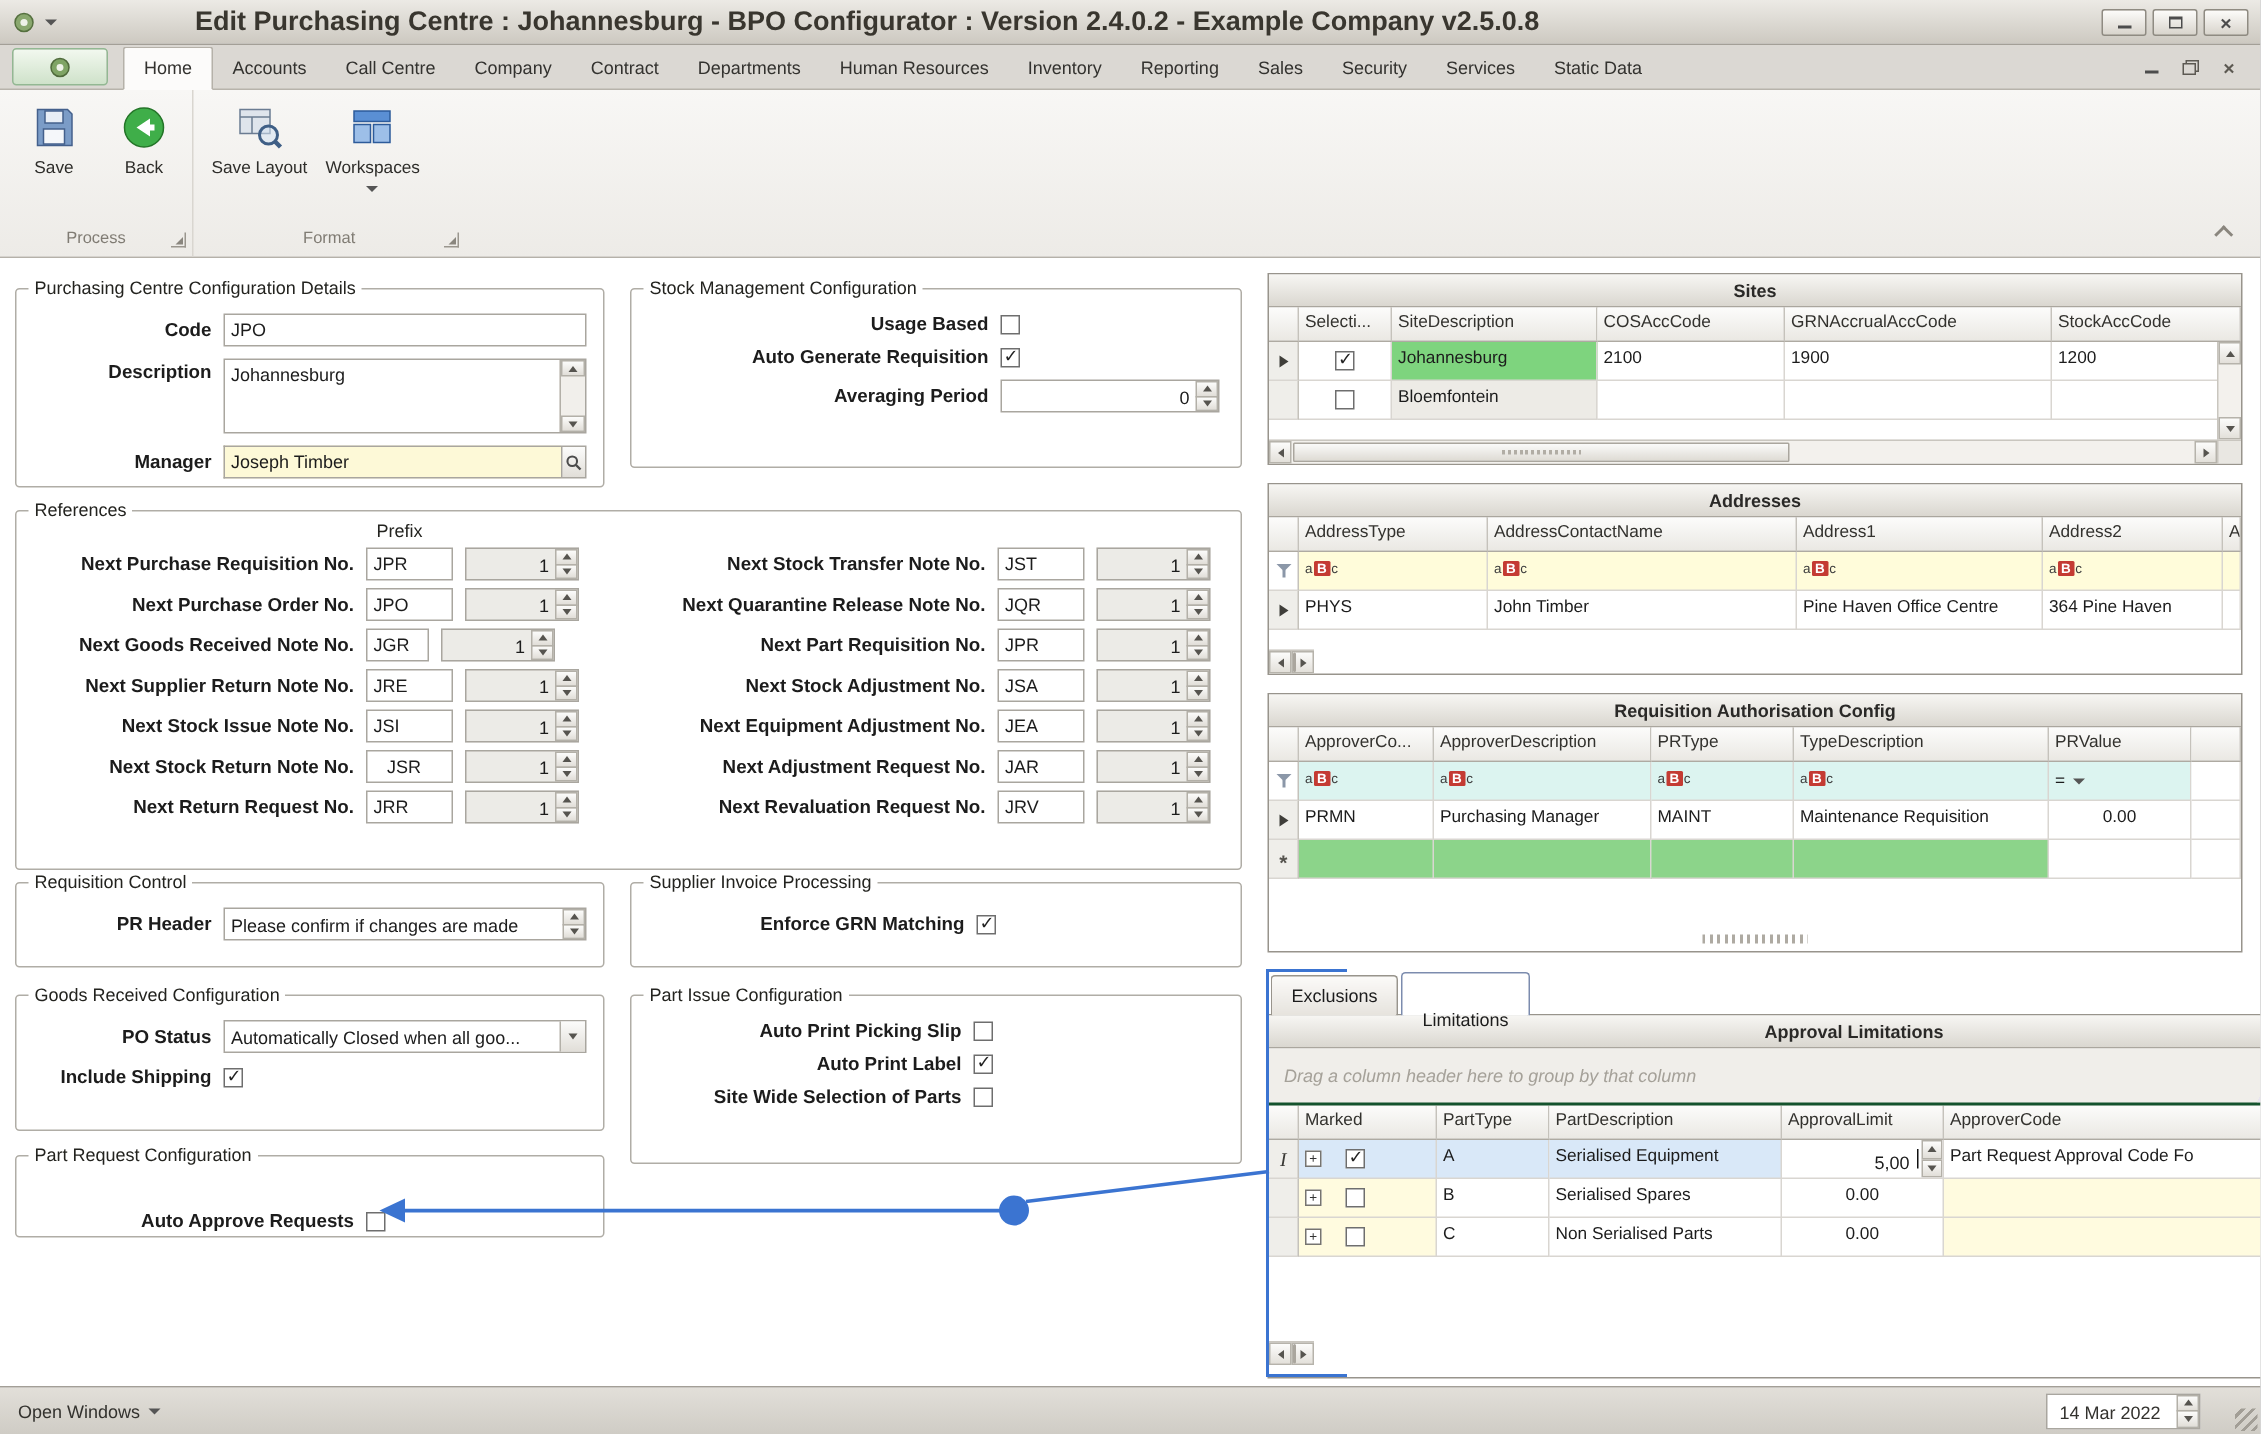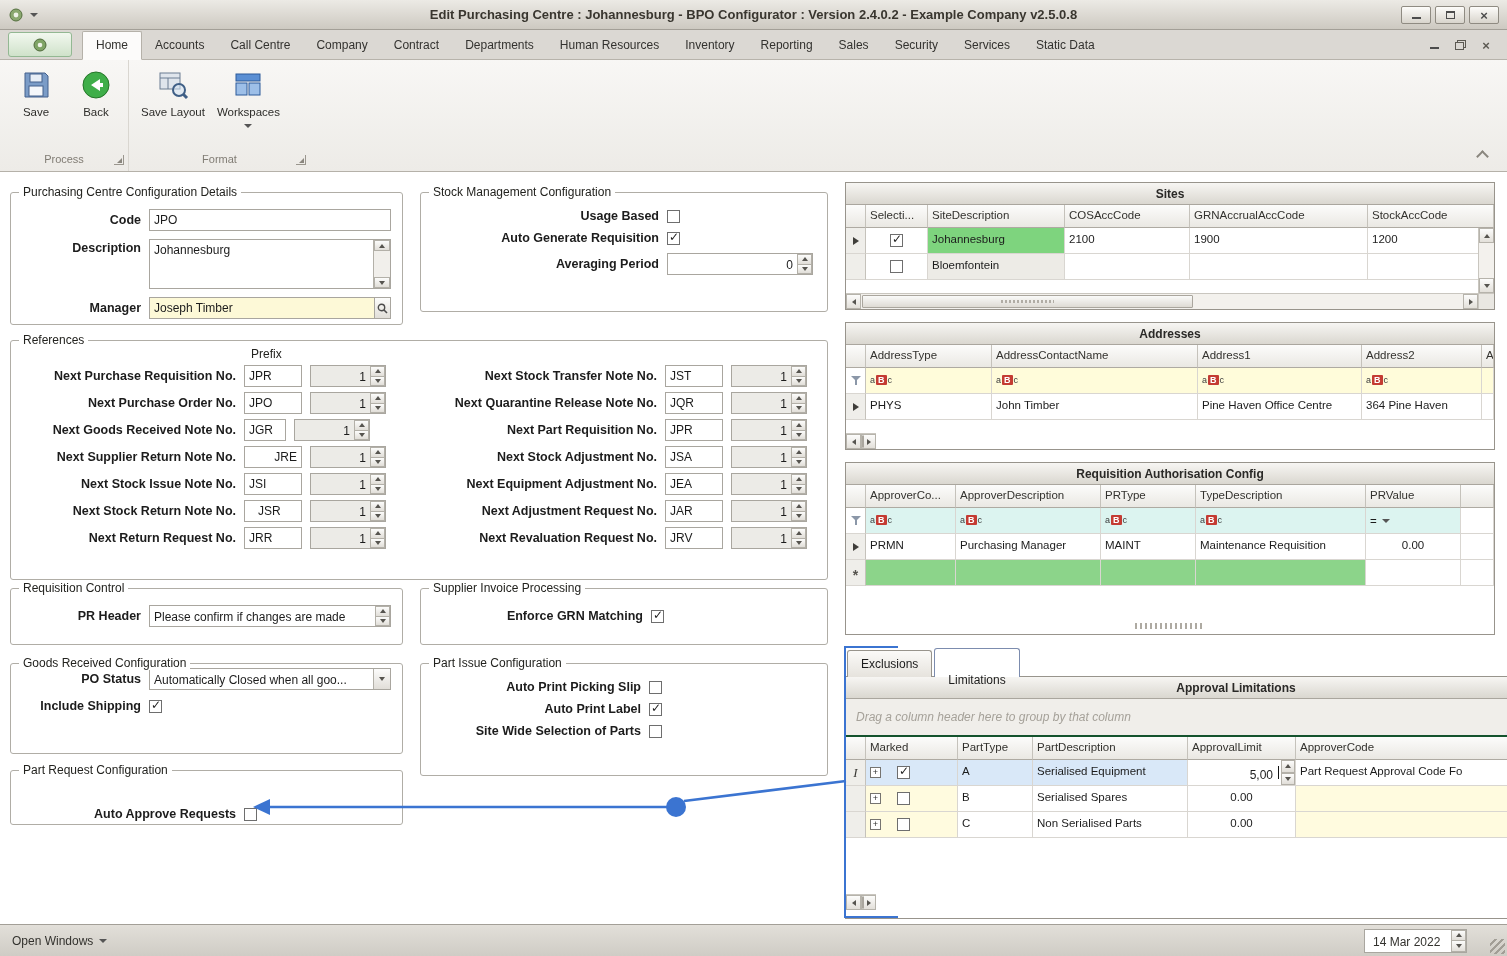--- a/index.html
+++ b/index.html
@@ -1,21 +1,21 @@
 <!DOCTYPE html>
 <html><head>
 <meta charset="utf-8">
 <style>
 *{box-sizing:border-box;margin:0;padding:0}
 body{background:#8f8f8f;font-family:"Liberation Sans","DejaVu Sans",sans-serif}
 #app{position:relative;width:1507px;height:956px;background:#fff;font-size:12px;color:#1c1c1c;overflow:hidden;user-select:none}
 
 
 #titlebar{position:absolute;left:0;top:0;right:0;height:30px;background:linear-gradient(#eceae5,#cdc9c1);border-bottom:1px solid #a39f97;display:flex;align-items:center;padding:0 8px}
-#title{position:absolute;left:130px;right:130px;text-align:center;font-weight:700;font-size:13px;color:#39362f;white-space:nowrap;overflow:hidden}
+#title{position:absolute;left:130px;right:130px;font-weight:700;font-size:18px;color:#39362f;white-space:nowrap;overflow:hidden}
 .qat{display:flex;align-items:center;gap:6px;z-index:2}
 .caret-dn{width:0;height:0;border-left:4px solid transparent;border-right:4px solid transparent;border-top:4px solid #555}
 .winbtns{position:absolute;right:8px;top:6px;display:flex;gap:4px;z-index:2}
 .wbtn{width:30px;height:18px;border:1px solid #8f8b82;border-radius:2px;background:linear-gradient(#fdfcfa,#d8d4cc);display:flex;align-items:center;justify-content:center}
 .ic-min{width:9px;height:7px;border-bottom:2px solid #4c4c4c}
 .ic-max{width:9px;height:8px;border:1px solid #4c4c4c;border-top:2px solid #4c4c4c}
 .ic-close{font-size:13px;font-weight:700;color:#4c4c4c;line-height:1}
 .ic-close::before{content:"×"}
 
 
@@ -351,21 +351,21 @@
                   <span class="tri-up"></span>
                 </i>
                 <i>
                   <span class="tri-dn2"></span>
                 </i>
               </span>
             </span>
           </div>
         <div class="rrow">
             <label class="flabel" style="width:225px">Next Supplier Return Note No.</label>
-            <input class="txt" style="width: 58px; text-align: right;" readonly="" value="JRE">
+            <input class="txt" style="width: 58px;" readonly="" value="JRE">
             <span class="numspin" style="width:76px;margin-left:8px">
               <span class="nv">1</span>
               <span class="spin">
                 <i>
                   <span class="tri-up"></span>
                 </i>
                 <i>
                   <span class="tri-dn2"></span>
                 </i>
               </span>
@@ -548,21 +548,21 @@
     <div class="gb" style="left:420px;top:416px;width:408px;height:57px">
       <span class="gbt">Supplier Invoice Processing</span>
       <div class="frow" style="margin-top:20px">
         <label class="flabel" style="width:222px">Enforce GRN Matching</label>
         <span class="cb checked"></span>
       </div>
     </div>
 
     <div class="gb" style="left:10px;top:491px;width:393px;height:91px">
       <span class="gbt">Goods Received Configuration</span>
-      <div class="frow" style="margin-top:4px">
+      <div class="frow" style="margin-top:16px">
         <label class="flabel" style="width:130px">PO Status</label>
         <span class="combo" style="width:242px">
           <span class="cv">Automatically Closed when all goo...</span>
           <span class="cbtn">
               <span class="tri-dn2"></span>
             </span>
         </span>
       </div>
       <div class="frow" style="margin-top:9px">
         <label class="flabel" style="width:130px">Include Shipping</label>

